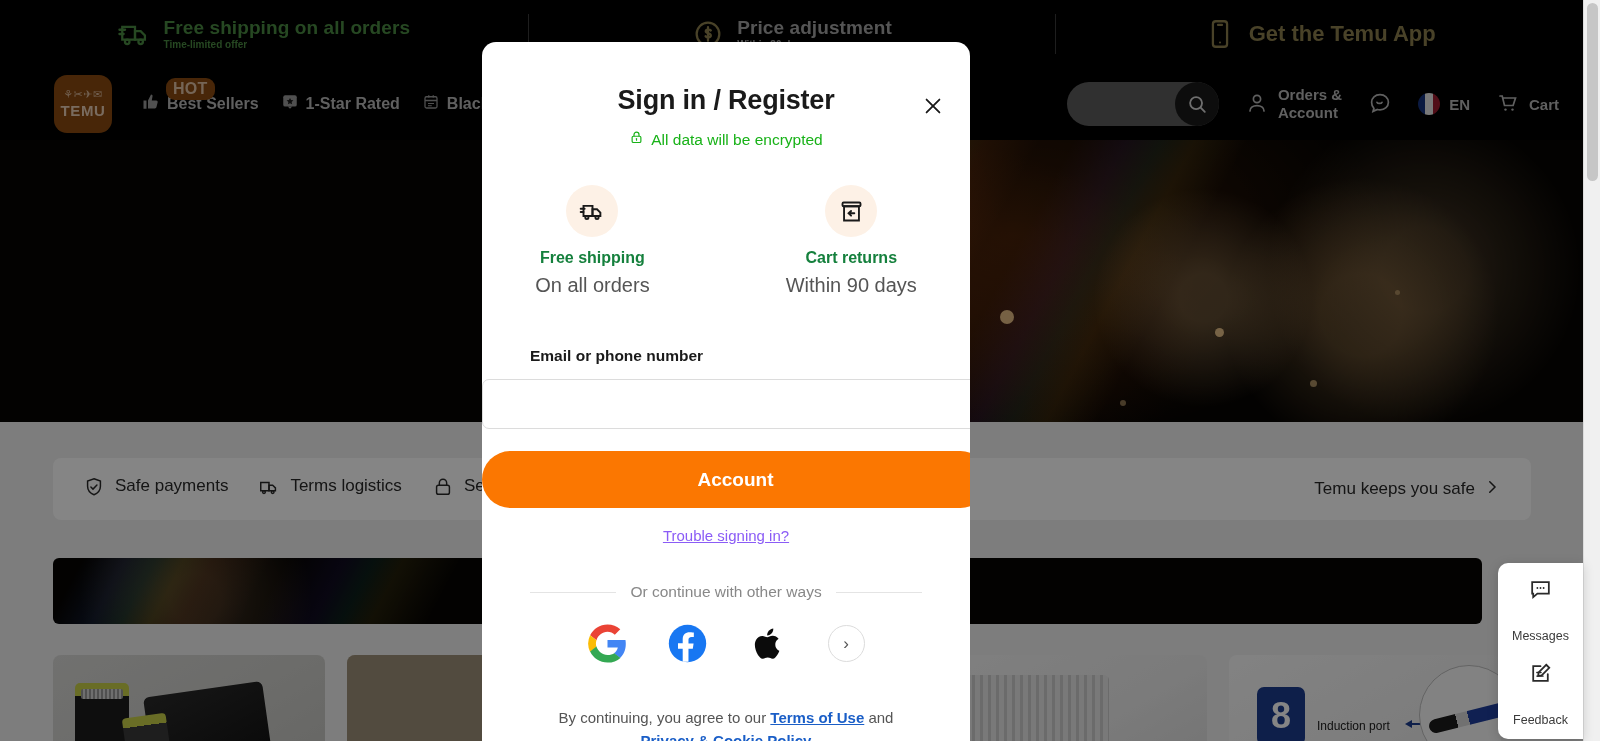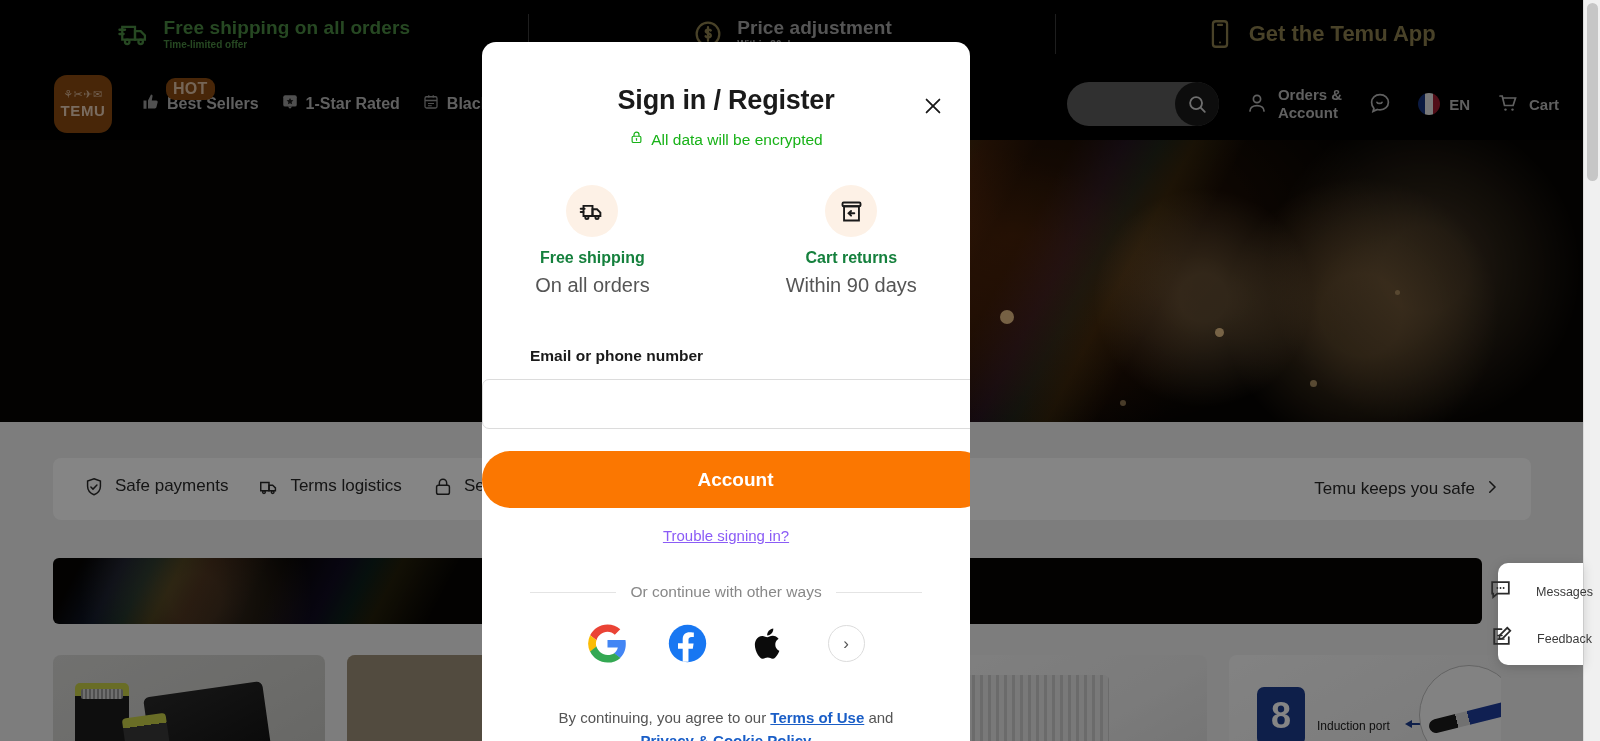--- a/index.html
+++ b/index.html
@@ -179,21 +179,21 @@
     background: #c6c6c6; border-radius: 6px; }
 
   
   .side-widget {
     position: absolute; top: 563px; right: 17px; width: 85px;
     background: #fff; border-radius: 10px 0 0 10px;
     box-shadow: 0 2px 12px rgba(0,0,0,.16);
     padding: 14px 0 12px; display: flex; flex-direction: column;
     align-items: center; gap: 18px; z-index: 30;
   }
-  .sw-item { display: flex; flex-direction: row; align-items: center; gap: 23px; cursor: pointer; }
+  .sw-item { display: flex; flex-direction: column; align-items: center; gap: 23px; cursor: pointer; }
   .sw-item svg { width: 25px; height: 25px; }
   .sw-label { font-size: 12.5px; color: #3a3a3a; }
 
   
   .modal {
     position: absolute; top: 42px; left: 482px; width: 488px; height: 699px;
     background: #fff; border-radius: 14px 14px 0 0; z-index: 40;
     overflow: hidden;
   }
   .modal-close {

